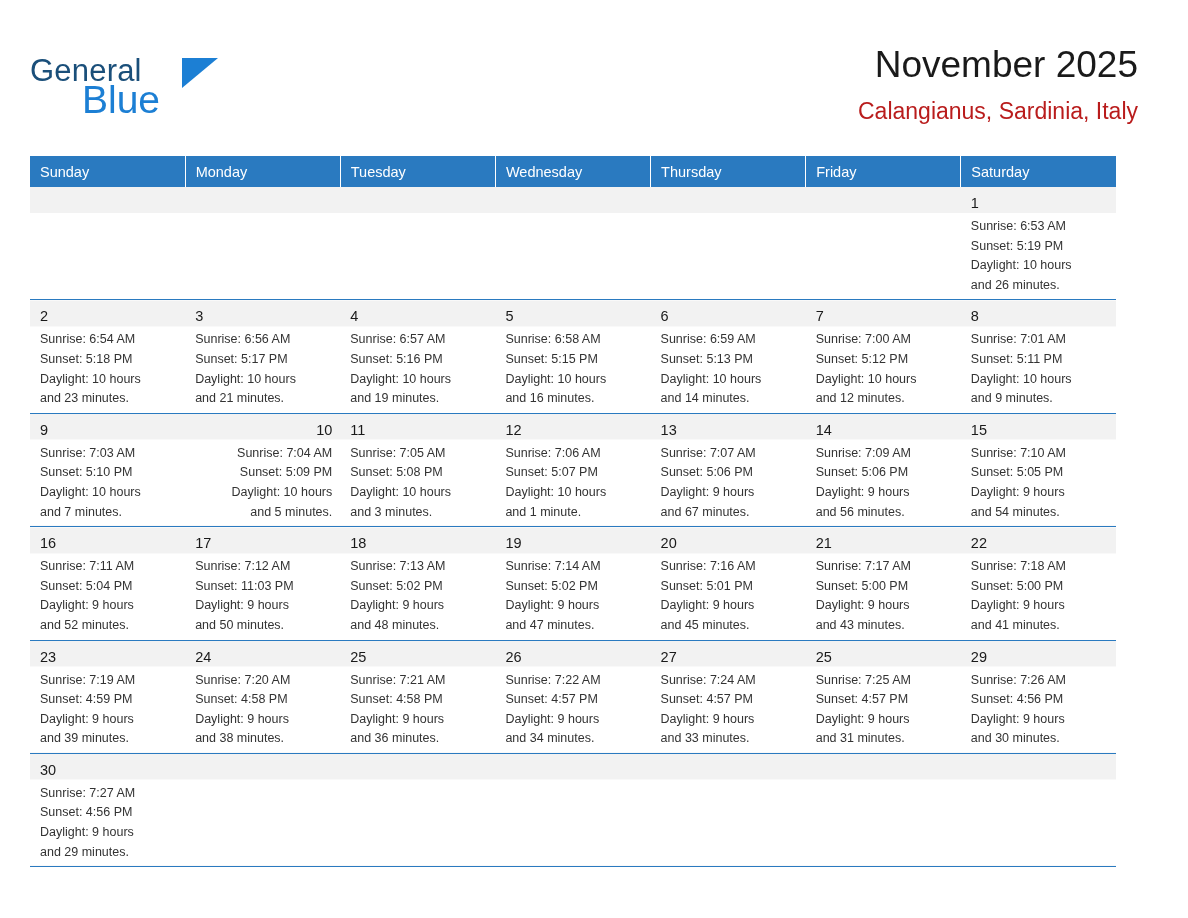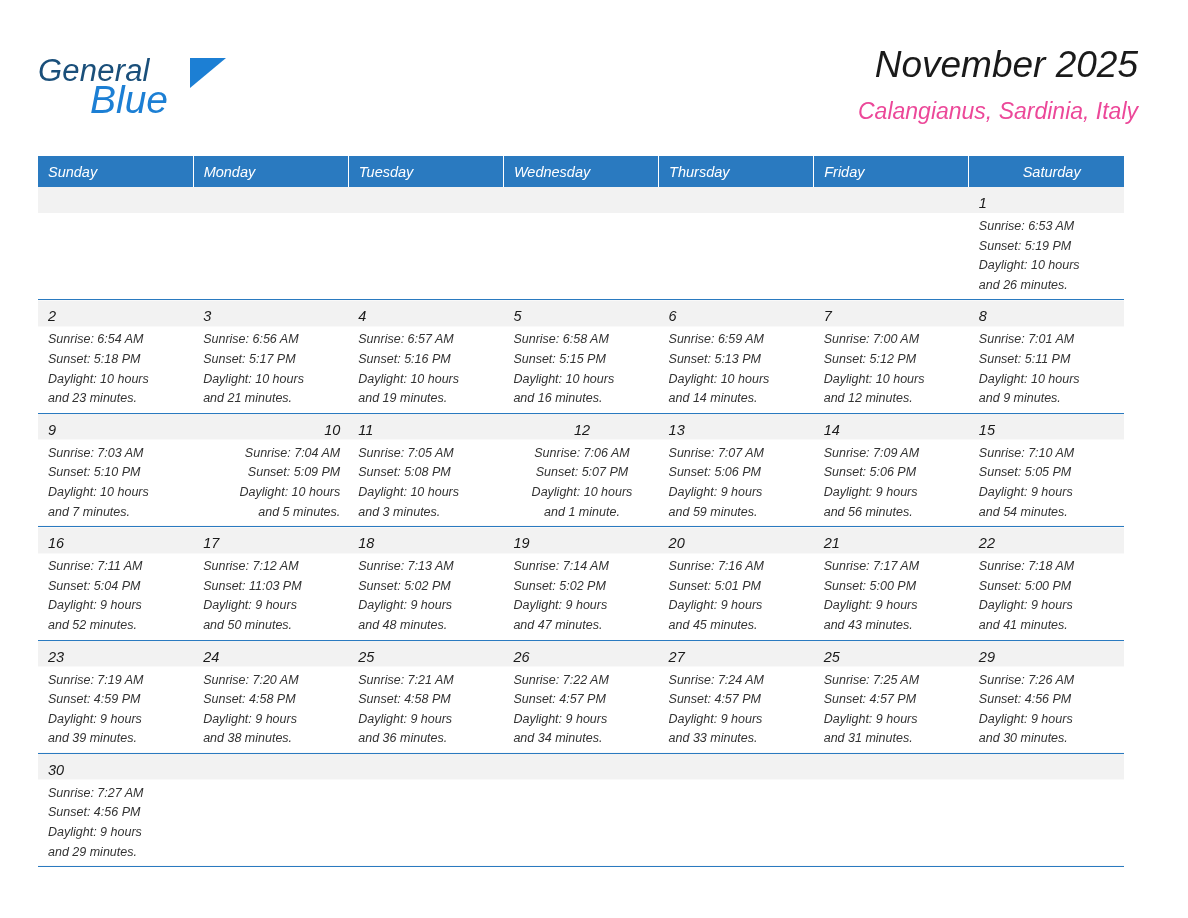--- a/index.html
+++ b/index.html
@@ -11,23 +11,22 @@
     width: 1188px;
     height: 918px;
     font-family: "Liberation Sans", sans-serif;
     color: #1a1a1a;
     position: relative;
   }
   .page {
     width: 1188px;
     height: 918px;
     box-sizing: border-box;
-    padding: 40px 50px 0 38px;
+    padding: 40px 50px 0 30px;
     position: relative;
-    font-style: italic;
   }
   
   .header {
     display: flex;
     align-items: flex-start;
     justify-content: space-between;
     height: 100px;
   }
   .logo {
     position: relative;
@@ -64,21 +63,21 @@
   }
   .cal-title {
     font-size: 37px;
     color: #1a1a1a;
     line-height: 46px;
     font-weight: normal;
     margin: 0;
   }
   .cal-subtitle {
     font-size: 23px;
-    color: #ec4899;
+    color: #b91c1c;
     line-height: 34px;
     margin: 6px 0 0 0;
     font-weight: normal;
   }
   
   .calendar {
     width: 1086px;
     margin-top: 16px;
     border-collapse: collapse;
     table-layout: fixed;
@@ -86,21 +85,21 @@
   .calendar th {
     background: #2a7ac0;
     color: #ffffff;
     font-size: 14.5px;
     font-weight: normal;
     text-align: left;
     padding: 7px 0 7px 10px;
     height: 17px;
     border-right: 1px solid #ffffff;
   }
-  .calendar th:last-child { border-right: none; text-align: center; }
+  .calendar th:last-child { border-right: none; }
   .calendar td {
     vertical-align: top;
     padding: 0;
     border-bottom: 1px solid #2a7ac0;
     background: #ffffff;
     width: 155.1px;
     height: 109px;
   }
   .cell-inner {
     padding: 6px 8px 4px 10px;
@@ -265,36 +264,36 @@
           </td>
           <td style="background: linear-gradient(rgb(242, 242, 242) 0px, rgb(242, 242, 242) 26px, rgb(255, 255, 255) 26px);">
             <div class="cell-inner">
               <div class="daynum">11</div>
               <div class="info">Sunrise: 7:05 AM</div>
               <div class="info">Sunset: 5:08 PM</div>
               <div class="info">Daylight: 10 hours</div>
               <div class="info">and 3 minutes.</div>
             </div>
           </td>
-          <td style="background: linear-gradient(rgb(242, 242, 242) 0px, rgb(242, 242, 242) 26px, rgb(255, 255, 255) 26px); text-align: center;">
+          <td style="background: linear-gradient(rgb(242, 242, 242) 0px, rgb(242, 242, 242) 26px, rgb(255, 255, 255) 26px);">
             <div class="cell-inner">
               <div class="daynum">12</div>
               <div class="info">Sunrise: 7:06 AM</div>
               <div class="info">Sunset: 5:07 PM</div>
               <div class="info">Daylight: 10 hours</div>
               <div class="info">and 1 minute.</div>
             </div>
           </td>
           <td style="background: linear-gradient(rgb(242, 242, 242) 0px, rgb(242, 242, 242) 26px, rgb(255, 255, 255) 26px);">
             <div class="cell-inner">
               <div class="daynum">13</div>
               <div class="info">Sunrise: 7:07 AM</div>
               <div class="info">Sunset: 5:06 PM</div>
               <div class="info">Daylight: 9 hours</div>
-              <div class="info">and 59 minutes.</div>
+              <div class="info">and 67 minutes.</div>
             </div>
           </td>
           <td style="background: linear-gradient(rgb(242, 242, 242) 0px, rgb(242, 242, 242) 26px, rgb(255, 255, 255) 26px);">
             <div class="cell-inner">
               <div class="daynum">14</div>
               <div class="info">Sunrise: 7:09 AM</div>
               <div class="info">Sunset: 5:06 PM</div>
               <div class="info">Daylight: 9 hours</div>
               <div class="info">and 56 minutes.</div>
             </div>

